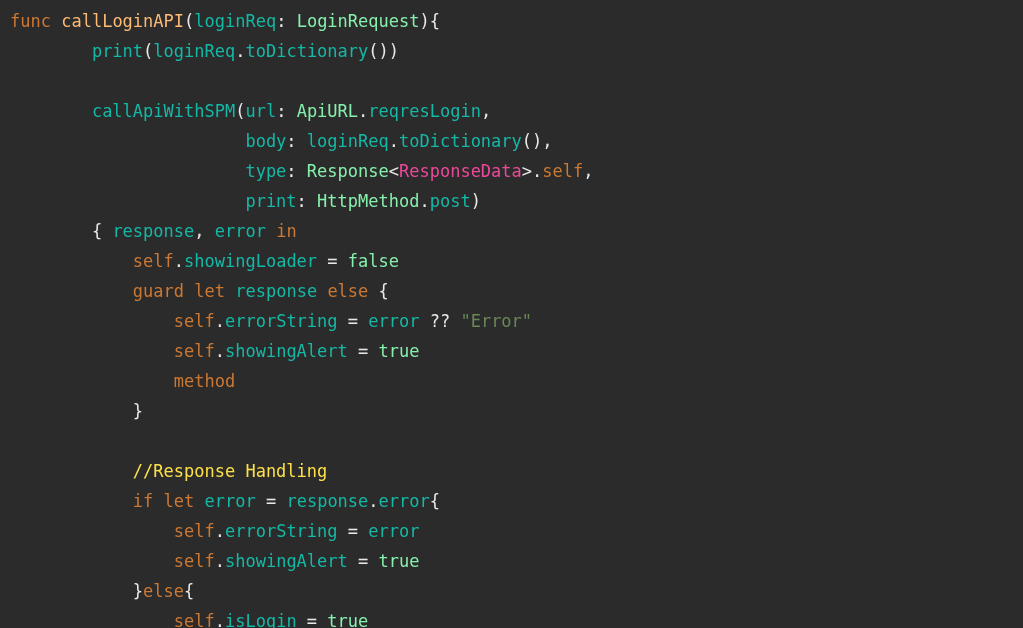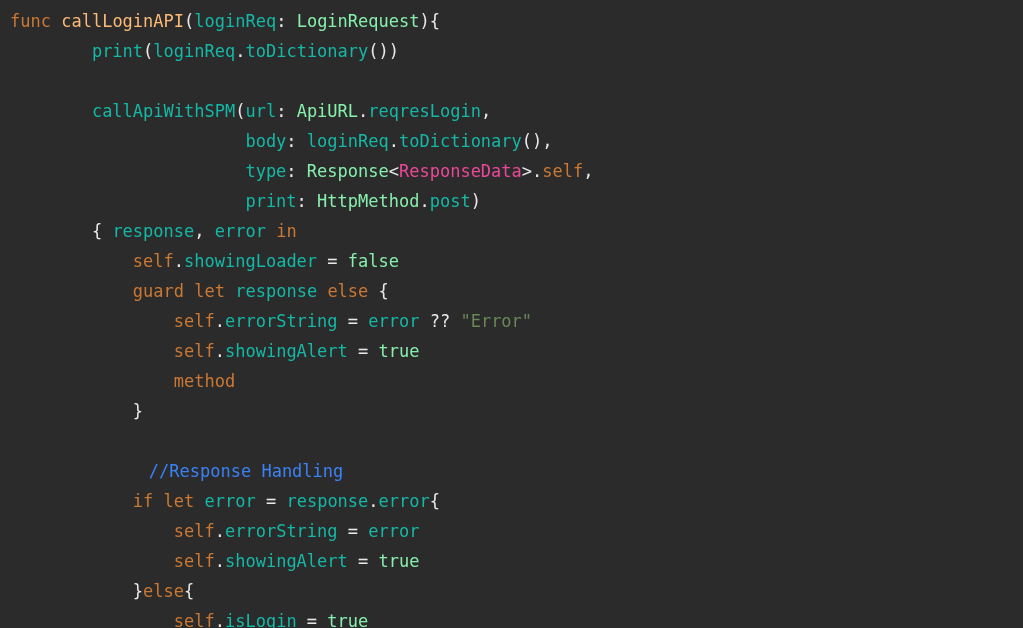--- a/index.html
+++ b/index.html
@@ -19,21 +19,21 @@
     color: #e8e8e8;
     white-space: pre;
   }
   .tok { display: inline; }
   .kw   { color: #cc7832; text-align: center; }   
   .id   { color: #14b8a6; }
   .type { color: #86efac; }   
   .type2{ color: #ec4899; }
   .lit  { color: #6A8759; }   
   .boolv{ color: #86efac; }   
-  .cmt  { color: #3b82f6; margin-left: 16px; }
+  .cmt  { color: #fde047; }
   .funcname { color: #fdba74; }
   .punct { color: #e8e8e8; }
   .selfc { color: #cc7832; }  
 </style>
 </head>
 <body>
 
 <pre class="code"><span class="tok kw">func</span> <span class="tok funcname">callLoginAPI</span><span class="tok punct">(</span><span class="tok id">loginReq</span><span class="tok punct">: </span><span class="tok type">LoginRequest</span><span class="tok punct">)</span><span class="tok punct">{</span>
         <span class="tok id">print</span><span class="tok punct">(</span><span class="tok id">loginReq</span><span class="tok punct">.</span><span class="tok id">toDictionary</span><span class="tok punct">()</span><span class="tok punct">)</span>
 

